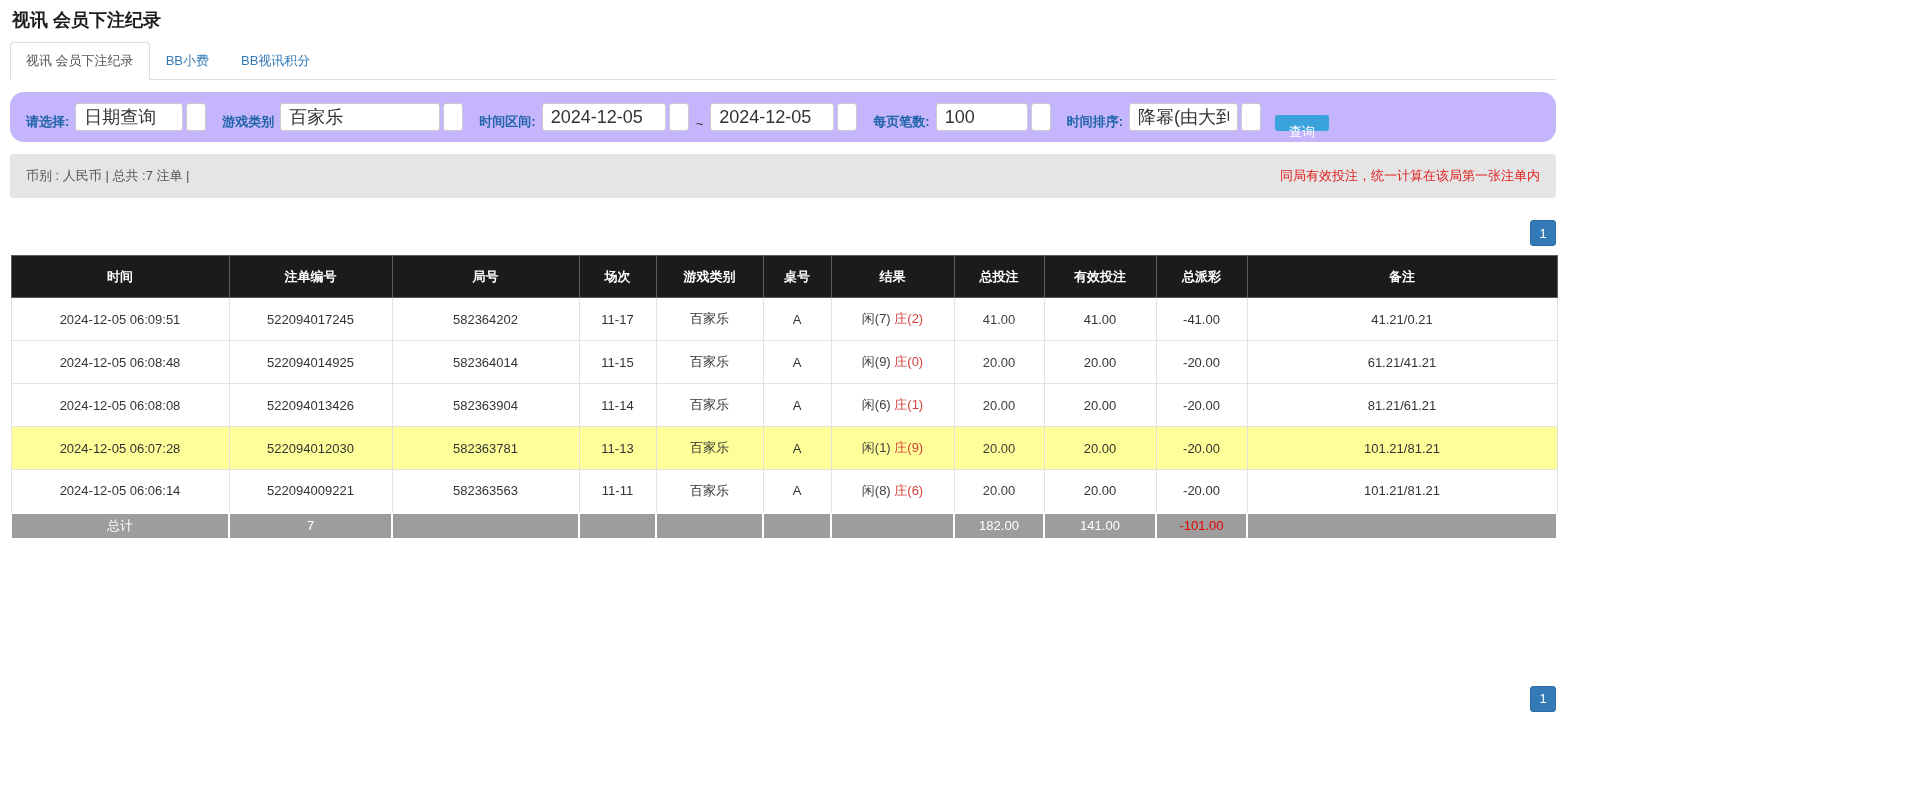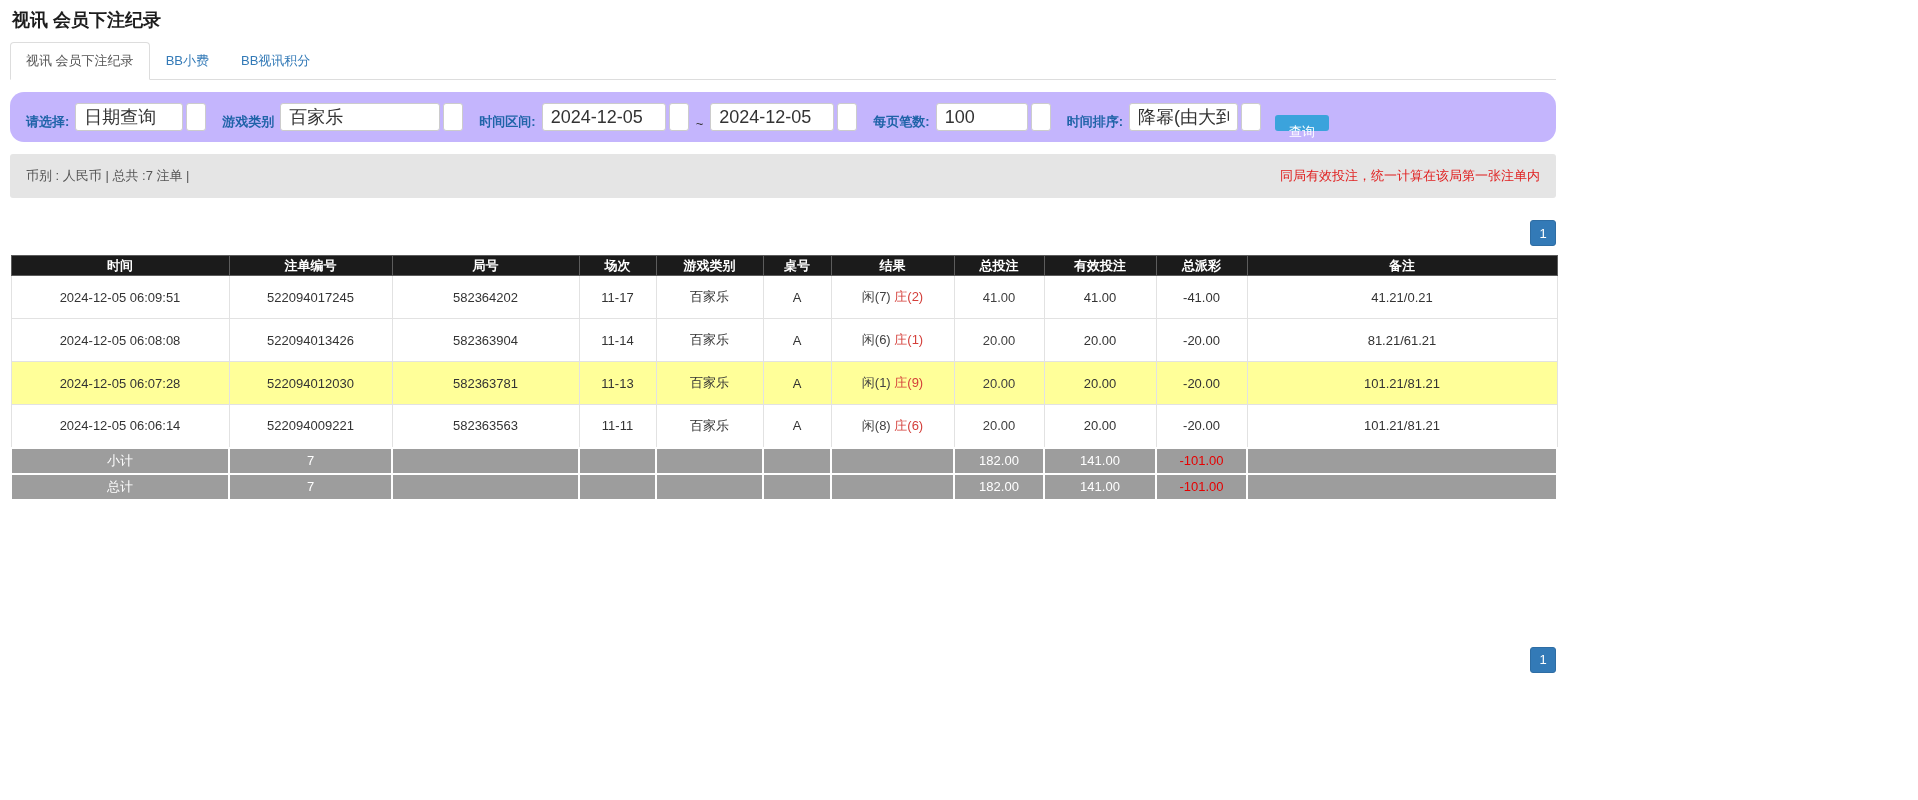--- a/index.html
+++ b/index.html
@@ -63,21 +63,21 @@
   .pg-btn {
     min-width: 26px; height: 26px; padding: 0 6px;
     background: #337ab7; border: 1px solid #2e6da4; border-radius: 3px;
     color: #fff; font-size: 13px; display: flex; align-items: center; justify-content: center;
     cursor: pointer;
   }
 
   
   table.records { border-collapse: collapse; width: 1546px; table-layout: fixed; font-size: 13px; }
   table.records thead th {
-    background: #1b1b1b; color: #fff; font-weight: 700; height: 20px;
+    background: #1b1b1b; color: #fff; font-weight: 700; height: 42px;
     border: 1px solid #5c5c5c; text-align: center; padding: 0 4px;
   }
   table.records tbody td {
     background: #fff; color: #333; text-align: center; height: 43px;
     border: 1px solid #e2e2e2; padding: 0 4px; overflow: hidden; white-space: nowrap;
   }
   table.records tr.hl td { background: #ffff99; }
   .blue { color: #404040; }
   .link { cursor: pointer; }
   .redtxt { color: #d43f3a; }
@@ -177,20 +177,36 @@
         <td>
           <span class="blue">闲(7)</span>
           <span class="redtxt">庄(2)</span>
         </td>
         <td><span class="blue link">41.00</span></td>
         <td>41.00</td>
         <td class="auto-neg neg">-41.00</td>
         <td>41.21/0.21</td>
       </tr>
       <tr>
+        <td>2024-12-05 06:08:48</td>
+        <td>522094014925</td>
+        <td>582364014</td>
+        <td>11-15</td>
+        <td>百家乐</td>
+        <td>A</td>
+        <td>
+          <span class="blue">闲(9)</span>
+          <span class="redtxt">庄(0)</span>
+        </td>
+        <td><span class="blue link">20.00</span></td>
+        <td>20.00</td>
+        <td class="auto-neg neg">-20.00</td>
+        <td>61.21/41.21</td>
+      </tr>
+      <tr>
         <td>2024-12-05 06:08:08</td>
         <td>522094013426</td>
         <td>582363904</td>
         <td>11-14</td>
         <td>百家乐</td>
         <td>A</td>
         <td>
           <span class="blue">闲(6)</span>
           <span class="redtxt">庄(1)</span>
         </td>
@@ -227,45 +243,32 @@
           <span class="redtxt">庄(6)</span>
         </td>
         <td><span class="blue link">20.00</span></td>
         <td>20.00</td>
         <td class="auto-neg neg">-20.00</td>
         <td>101.21/81.21</td>
       </tr>
     </tbody>
     <tfoot>
       <tr>
-        <td>小计</td>
+        <td>总计</td>
         <td>7</td>
         <td></td>
         <td></td>
         <td></td>
         <td></td>
         <td></td>
         <td>182.00</td>
         <td>141.00</td>
         <td class="auto-neg neg">-101.00</td>
         <td></td>
       </tr>
-      <tr>
-        <td>总计</td>
-        <td>7</td>
-        <td></td>
-        <td></td>
-        <td></td>
-        <td></td>
-        <td></td>
-        <td>182.00</td>
-        <td>141.00</td>
-        <td class="auto-neg neg">-101.00</td>
-        <td></td>
-      </tr>
     </tfoot>
   </table>
 
   <div class="pg-bottom">
     <span class="pg-btn">1</span>
   </div>
 
 </div>
 
 </body></html>

